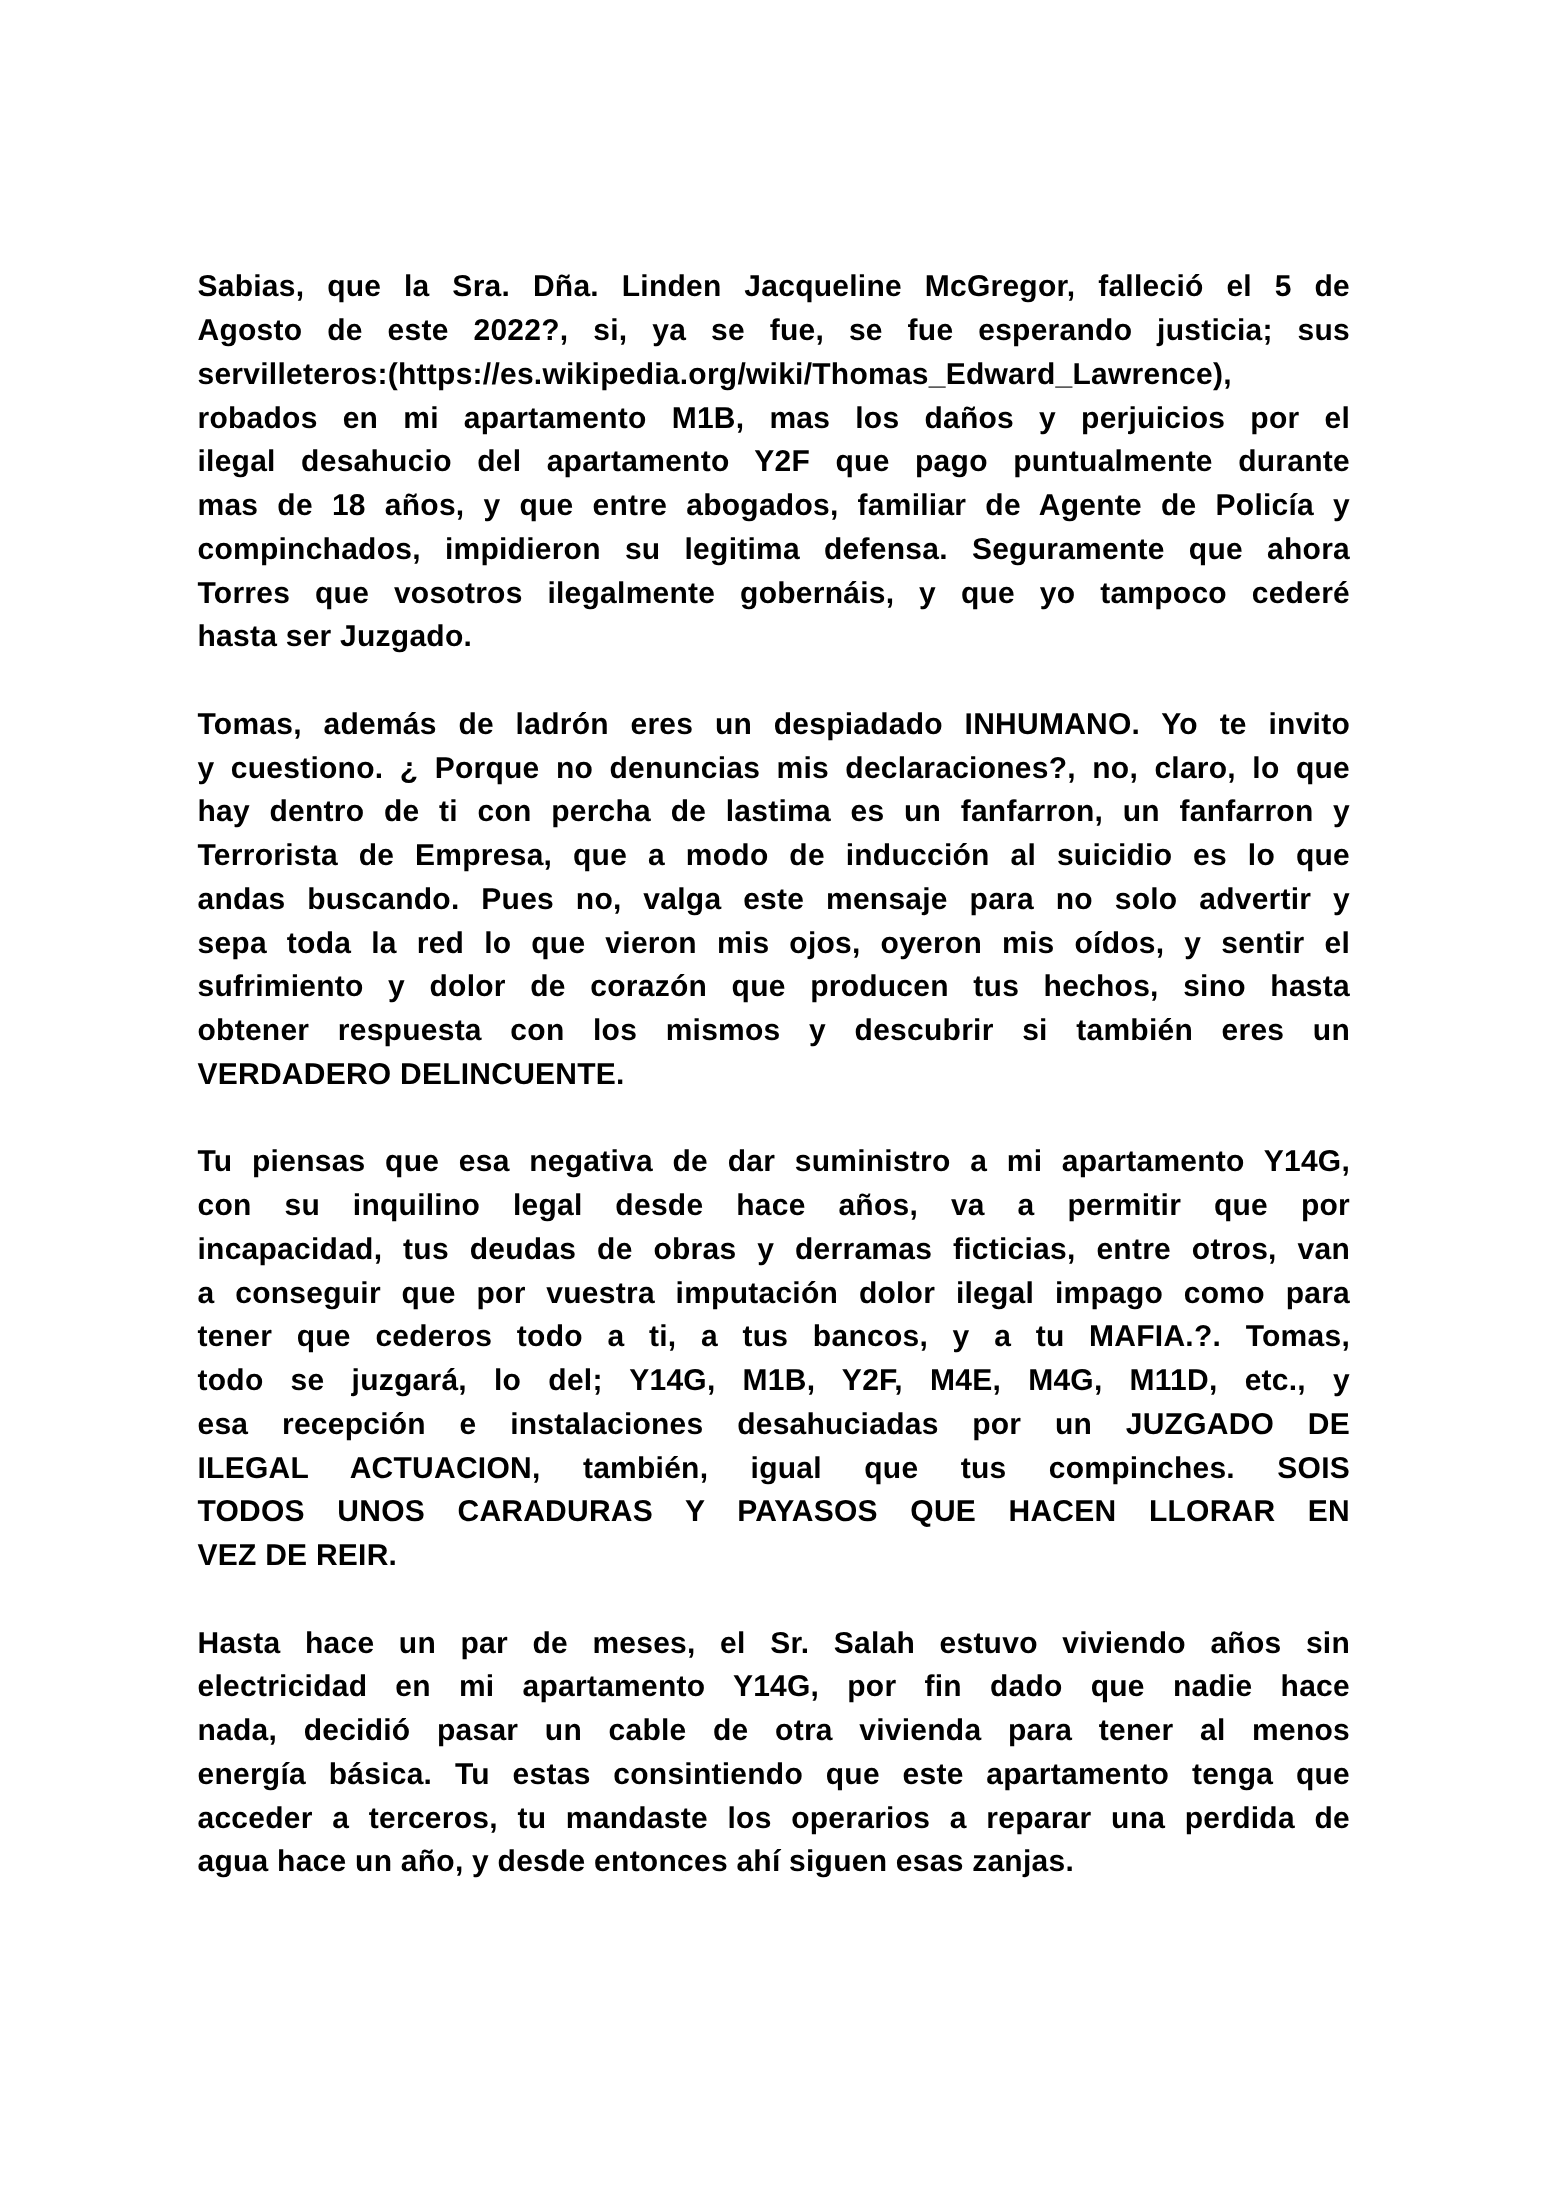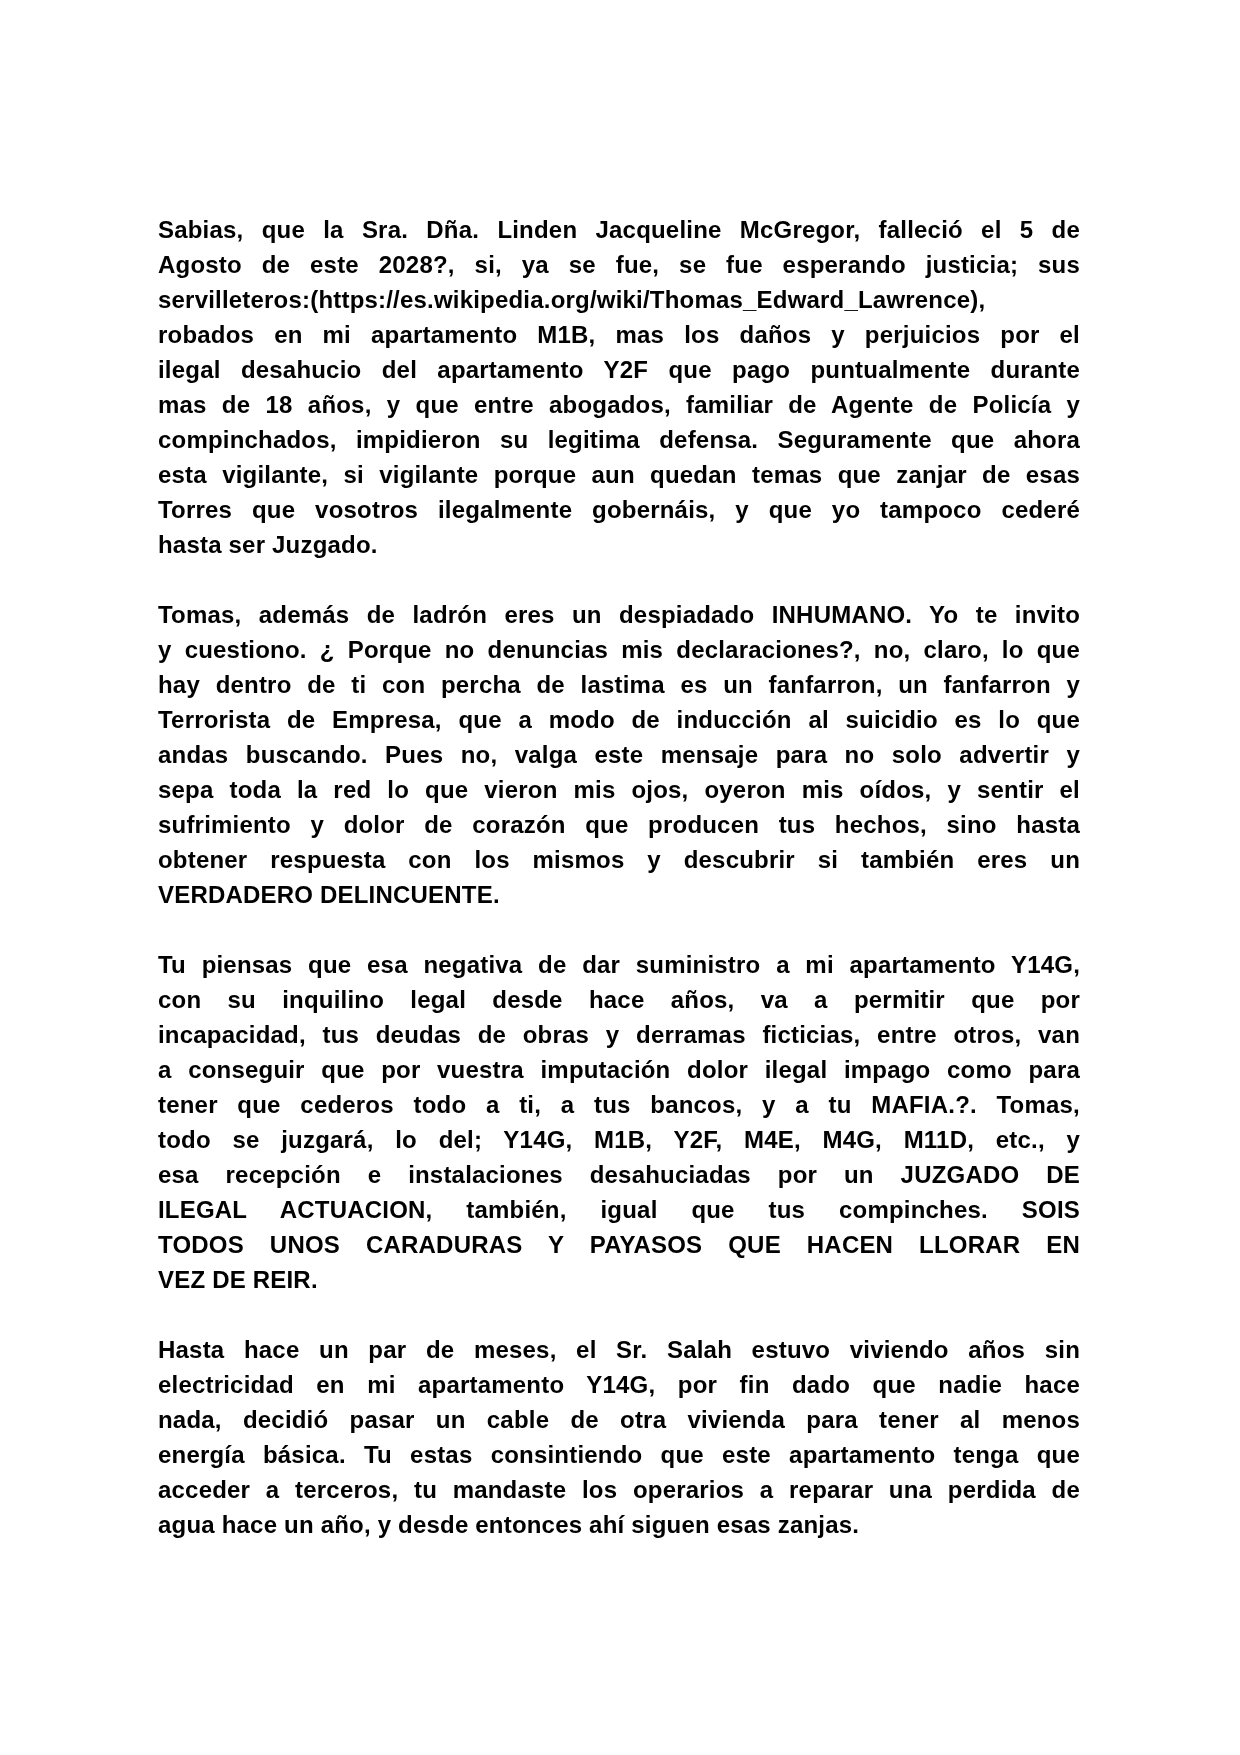--- a/index.html
+++ b/index.html
@@ -50,27 +50,26 @@
     -moz-text-align-last: left;
   }
 </style>
 </head>
 <body>
 
 <div class="page">
   <div class="content" id="doc-content">
       <div class="paragraph">
         <div class="line">Sabias, que la Sra. Dña. Linden Jacqueline McGregor, falleció el 5 de</div>
-        <div class="line">Agosto de este 2028?, si, ya se fue, se fue esperando justicia; sus</div>
+        <div class="line">Agosto de este 2022?, si, ya se fue, se fue esperando justicia; sus</div>
         <div class="line">servilleteros:(https://es.wikipedia.org/wiki/Thomas_Edward_Lawrence),</div>
         <div class="line">robados en mi apartamento M1B, mas los daños y perjuicios por el</div>
         <div class="line">ilegal desahucio del apartamento Y2F que pago puntualmente durante</div>
         <div class="line">mas de 18 años, y que entre abogados, familiar de Agente de Policía y</div>
         <div class="line">compinchados, impidieron su legitima defensa. Seguramente que ahora</div>
-        <div class="line">esta vigilante, si vigilante porque aun quedan temas que zanjar de esas</div>
         <div class="line">Torres que vosotros ilegalmente gobernáis, y que yo tampoco cederé</div>
         <div class="line last">hasta ser Juzgado.</div>
       </div>
       <div class="paragraph">
         <div class="line">Tomas, además de ladrón eres un despiadado INHUMANO. Yo te invito</div>
         <div class="line">y cuestiono. ¿ Porque no denuncias mis declaraciones?, no, claro, lo que</div>
         <div class="line">hay dentro de ti con percha de lastima es un fanfarron, un fanfarron y</div>
         <div class="line">Terrorista de Empresa, que a modo de inducción al suicidio es lo que</div>
         <div class="line">andas buscando. Pues no, valga este mensaje para no solo advertir y</div>
         <div class="line">sepa toda la red lo que vieron mis ojos, oyeron mis oídos, y sentir el</div>

